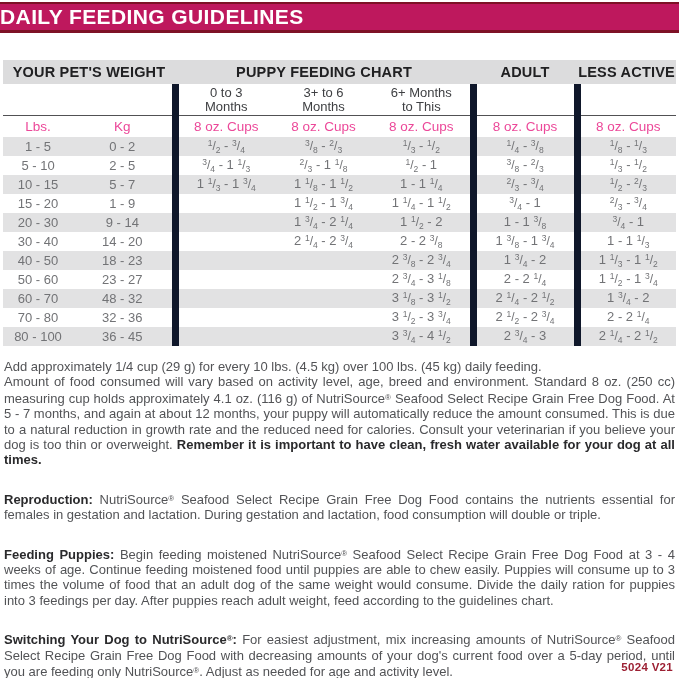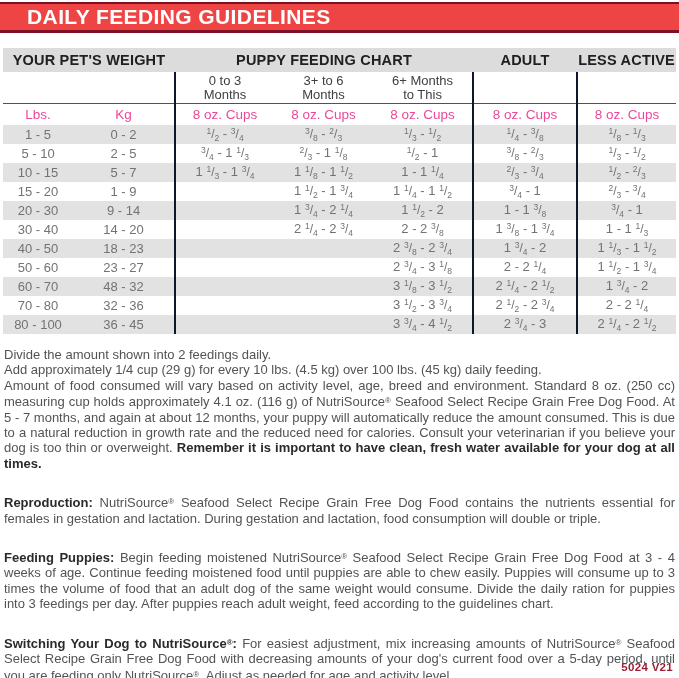--- a/index.html
+++ b/index.html
@@ -3,44 +3,44 @@
 <meta charset="utf-8">
 <style>
   html,body{margin:0;padding:0;}
   body{
     width:679px;height:678px;background:#ffffff;position:relative;overflow:hidden;
     font-family:"Liberation Sans", sans-serif;
     -webkit-font-smoothing:antialiased;
   }
   
   .banner{
-    margin-top:2px;height:26px;background:#ef4444;
+    margin-top:2px;height:26px;background:#be185d;
     border-top:2px solid #7e1126;border-bottom:3px solid #7e1126;
-    display:flex;align-items:center;padding-left:27px;
+    display:flex;align-items:center;
   }
   .banner h1{
     margin:0;color:#ffffff;font-size:21px;font-weight:700;letter-spacing:.4px;
   }
   
   table.chart{
-    border-collapse:collapse;table-layout:fixed;width:673px;margin:15px 3px 0 3px;
+    border-collapse:collapse;table-layout:fixed;width:673px;margin:27px 3px 0 3px;
   }
   table.chart th,table.chart td{padding:0;text-align:center;vertical-align:middle;}
   tr.group-row th{
     background:#dcdcdd;height:24px;font-size:14.5px;font-weight:700;color:#202022;
     letter-spacing:.2px;
   }
   tr.sub-row th{
     height:31px;font-weight:400;font-size:13px;line-height:14px;color:#3f4043;
   }
   tr.unit-row th{
     height:21px;font-weight:400;font-size:13.5px;color:#ec4899;
     border-top:1px solid #515154;
   }
-  .bL{border-left:2px solid #0f172a;}
+  .bL{border-left:7px solid #0f172a;}
   tbody.chart-body td{height:19px;font-size:13px;color:#727376;}
   tbody.chart-body tr:nth-child(odd){background:#e2e2e3;}
   .fr sup{font-size:8.5px;vertical-align:4px;}
   .fr sub{font-size:8.5px;vertical-align:-3px;}
   .fr .sl{font-size:12px;}
   
   .notes{margin:13px 4px 0 4px;}
   .notes p{
     margin:0;text-align:justify;font-size:13px;line-height:15.4px;color:#525356;
   }
@@ -203,21 +203,20 @@
           <td class="bL"></td>
           <td></td>
           <td>3 <span class="fr"><sup>3</sup><span class="sl">/</span><sub>4</sub></span> - 4 <span class="fr"><sup>1</sup><span class="sl">/</span><sub>2</sub></span></td>
           <td class="bL">2 <span class="fr"><sup>3</sup><span class="sl">/</span><sub>4</sub></span> - 3</td>
           <td class="bL">2 <span class="fr"><sup>1</sup><span class="sl">/</span><sub>4</sub></span> - 2 <span class="fr"><sup>1</sup><span class="sl">/</span><sub>2</sub></span></td>
         </tr>
       </tbody>
   </table>
 
   <section class="notes" id="notes">
-      <p>Divide the amount shown into 2 feedings daily.</p>
       <p>Add approximately 1/4 cup (29 g) for every 10 lbs. (4.5 kg) over 100 lbs. (45 kg) daily feeding.</p>
       <p>Amount of food consumed will vary based on activity level, age, breed and environment. Standard 8 oz. (250 cc) measuring cup holds approximately 4.1 oz. (116 g) of NutriSource<sup class="reg">®</sup> Seafood Select Recipe Grain Free Dog Food. At 5 - 7 months, and again at about 12 months, your puppy will automatically reduce the amount consumed. This is due to a natural reduction in growth rate and the reduced need for calories. Consult your veterinarian if you believe your dog is too thin or overweight. <strong>Remember it is important to have clean, fresh water available for your dog at all times.</strong></p>
       <p class="sect"><strong>Reproduction:</strong> NutriSource<sup class="reg">®</sup> Seafood Select Recipe Grain Free Dog Food contains the nutrients essential for females in gestation and lactation. During gestation and lactation, food consumption will double or triple.</p>
       <p class="sect"><strong>Feeding Puppies:</strong> Begin feeding moistened NutriSource<sup class="reg">®</sup> Seafood Select Recipe Grain Free Dog Food at 3 - 4 weeks of age. Continue feeding moistened food until puppies are able to chew easily. Puppies will consume up to 3 times the volume of food that an adult dog of the same weight would consume. Divide the daily ration for puppies into 3 feedings per day. After puppies reach adult weight, feed according to the guidelines chart.</p>
       <p class="sect"><strong>Switching Your Dog to NutriSource<sup class="reg">®</sup>:</strong> For easiest adjustment, mix increasing amounts of NutriSource<sup class="reg">®</sup> Seafood Select Recipe Grain Free Dog Food with decreasing amounts of your dog's current food over a 5-day period, until you are feeding only NutriSource<sup class="reg">®</sup>. Adjust as needed for age and activity level.</p>
       <p class="sect"><strong>Adult per bag:</strong> 5 lbs. - 20 Cups  |  15 lbs. - 59 Cups  |  30 lbs. -  117 Cups</p>
     </section>
 
   <div class="footer-code">5024 V21</div>
 </div>

